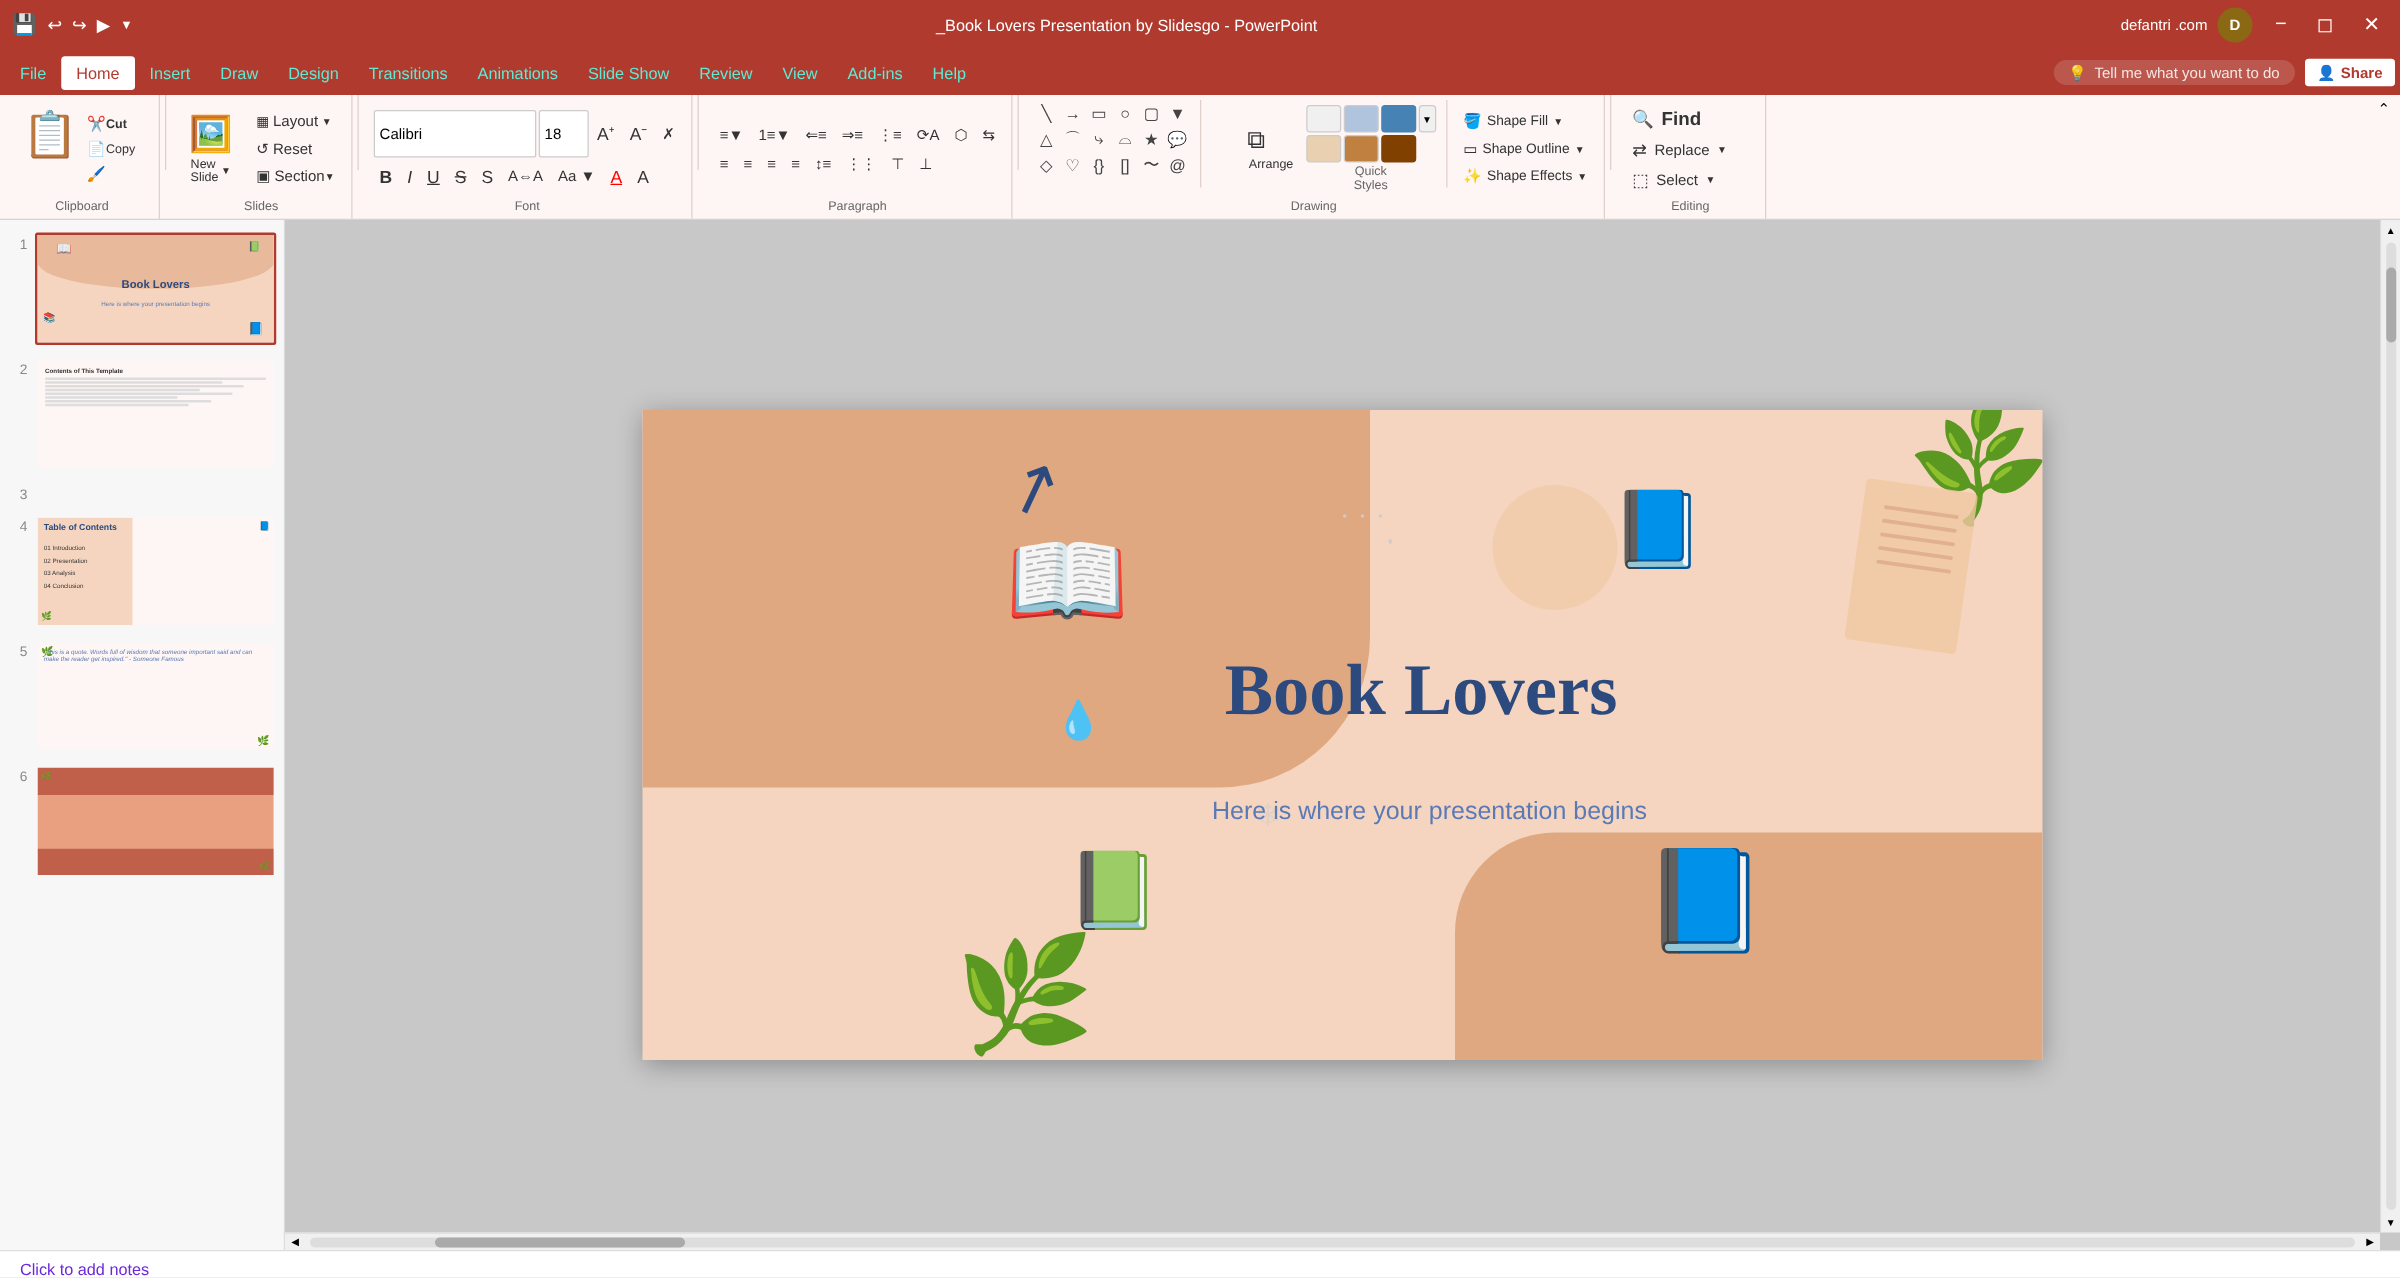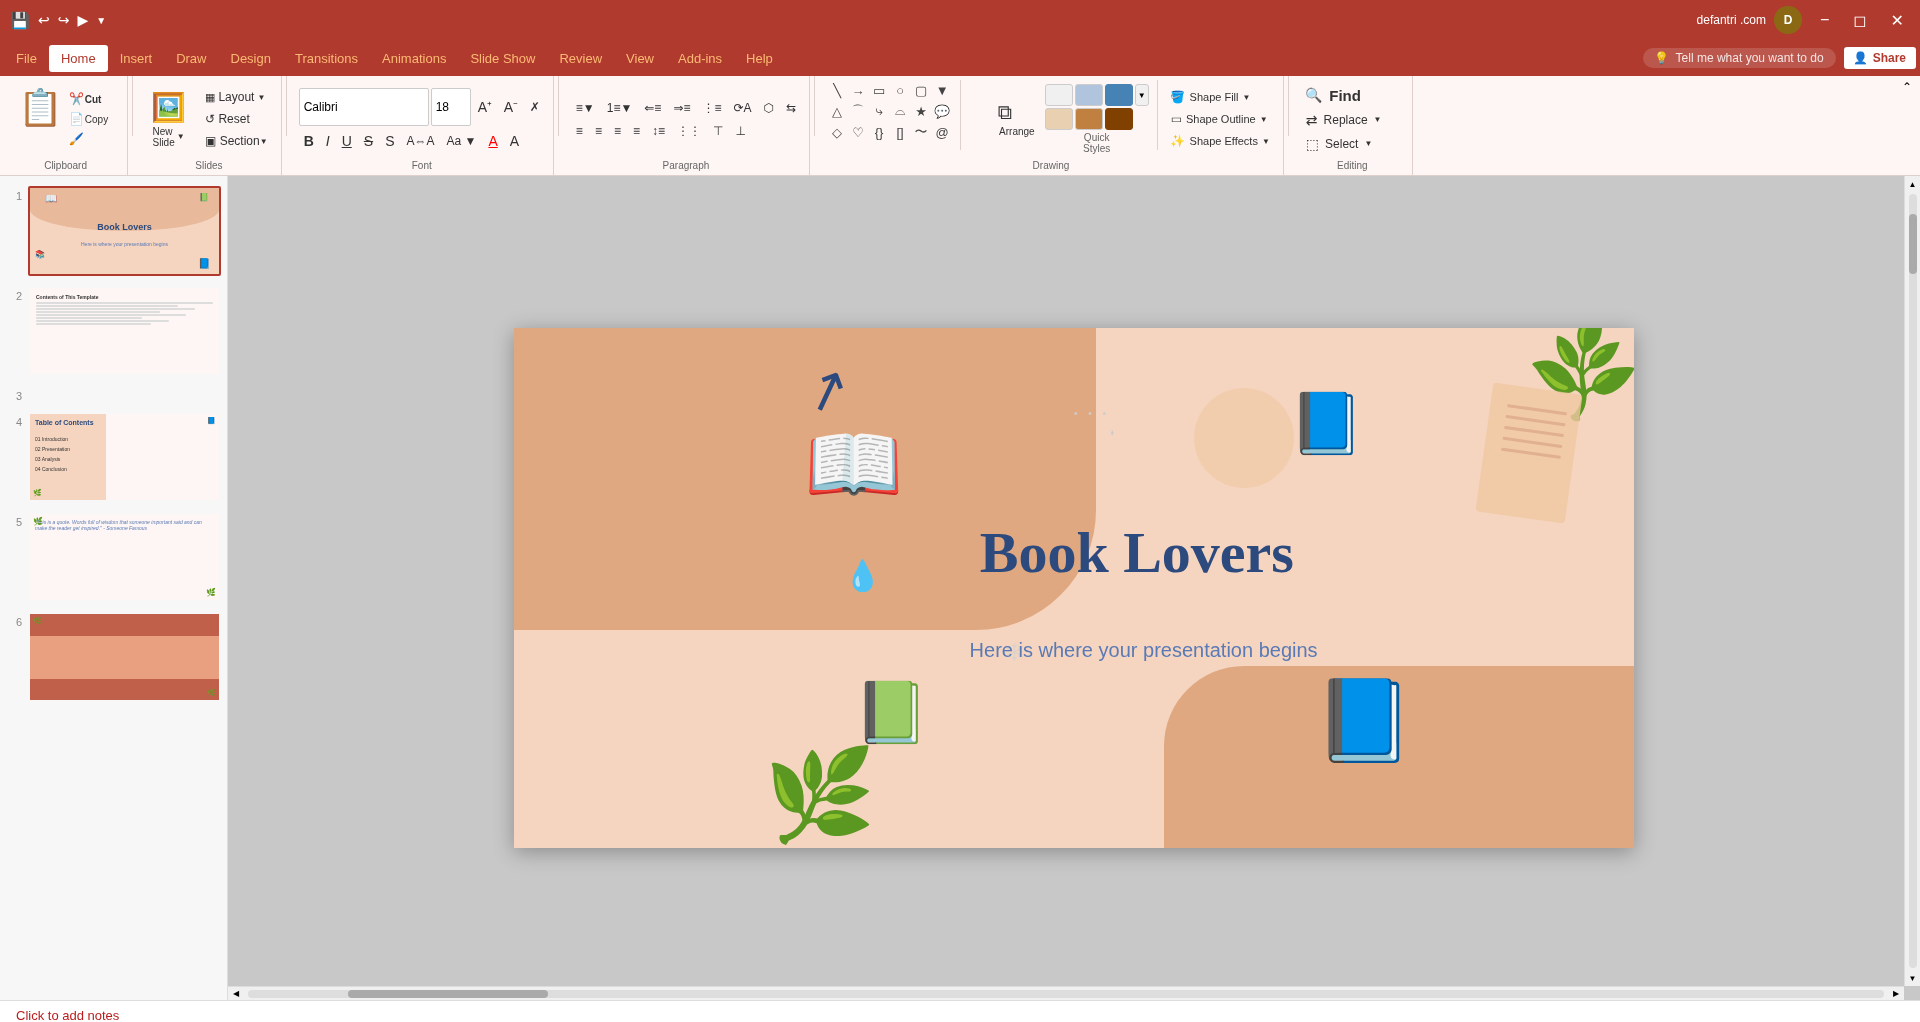--- a/index.html
+++ b/index.html
@@ -27,21 +27,21 @@
       display: flex;
       align-items: center;
       padding: 0 4px;
       color: white;
     }
     .menu-item {
       padding: 6px 12px;
       font-size: 13px;
       cursor: pointer;
       border-radius: 3px;
-      color: #fdba74;
+      color: #5eead4;
     }
     .menu-item.active { background: white; color: #b03a2e; }
     #search-bar-right {
       margin-left: auto;
       display: flex;
       align-items: center;
       gap: 8px;
     }
     #tell-me-box {
       display: flex;
@@ -253,20 +253,21 @@
 
 <div id="title-bar">
   <div id="title-bar-left">
 
     <span style="font-size:16px;cursor:pointer;">💾</span>
     <span style="font-size:14px;cursor:pointer;">↩</span>
     <span style="font-size:14px;cursor:pointer;">↪</span>
     <span style="font-size:14px;cursor:pointer;">▶</span>
     <span style="font-size:10px;cursor:pointer;">▼</span>
   </div>
+  <div id="title-bar-center">_Book Lovers Presentation by Slidesgo - PowerPoint</div>
   <div id="title-bar-right">
     <div style="display:flex;align-items:center;gap:8px;">
       <span>defantri .com</span>
       <div class="avatar">D</div>
     </div>
     <span class="title-btn">−</span>
     <span class="title-btn">◻</span>
     <span class="title-btn">✕</span>
   </div>
 </div>
@@ -626,14 +627,14 @@
         <div style="width:8px;height:60px;background:#aaa;border-radius:4px;cursor:pointer;margin-top:20px;"></div>
       </div>
       <div style="width:16px;height:16px;display:flex;align-items:center;justify-content:center;cursor:pointer;font-size:8px;">▼</div>
     </div>
 
   </div>
 
 </div>
 
 <div id="notes-area">
-  <span style="color:#b91c1c;font-size:13px;">Click to add notes</span>
+  <span style="color:#6d28d9;font-size:13px;">Click to add notes</span>
 </div>
 
 </body></html>

